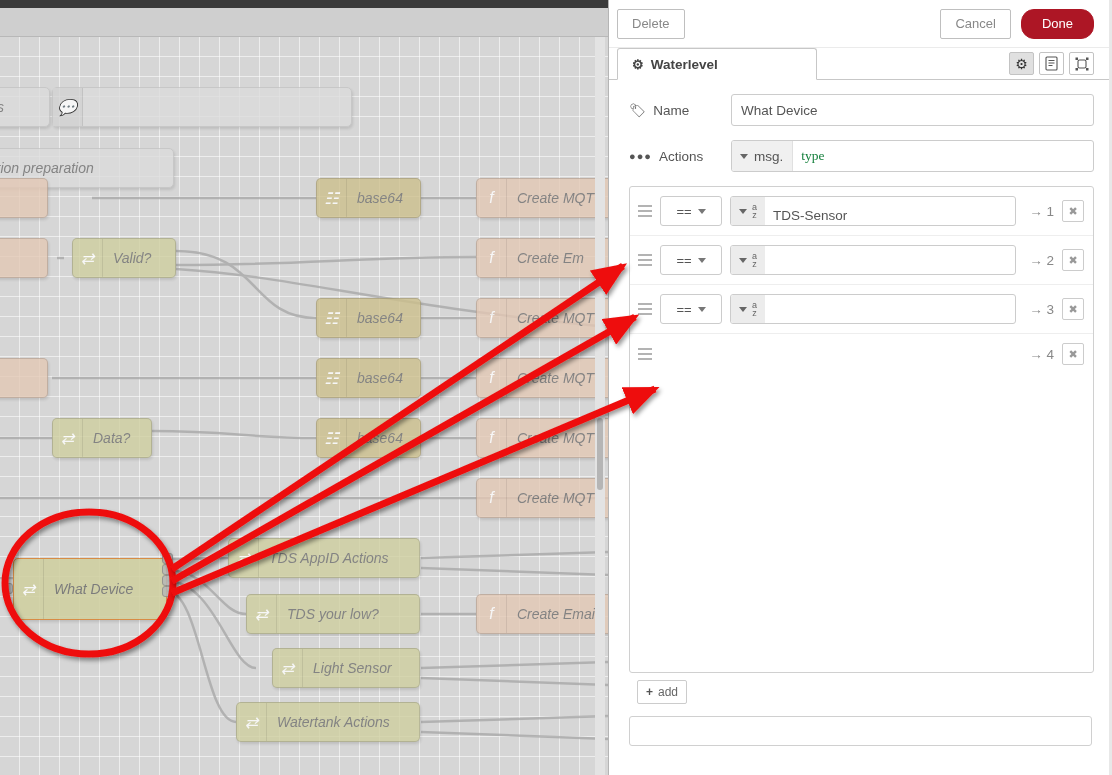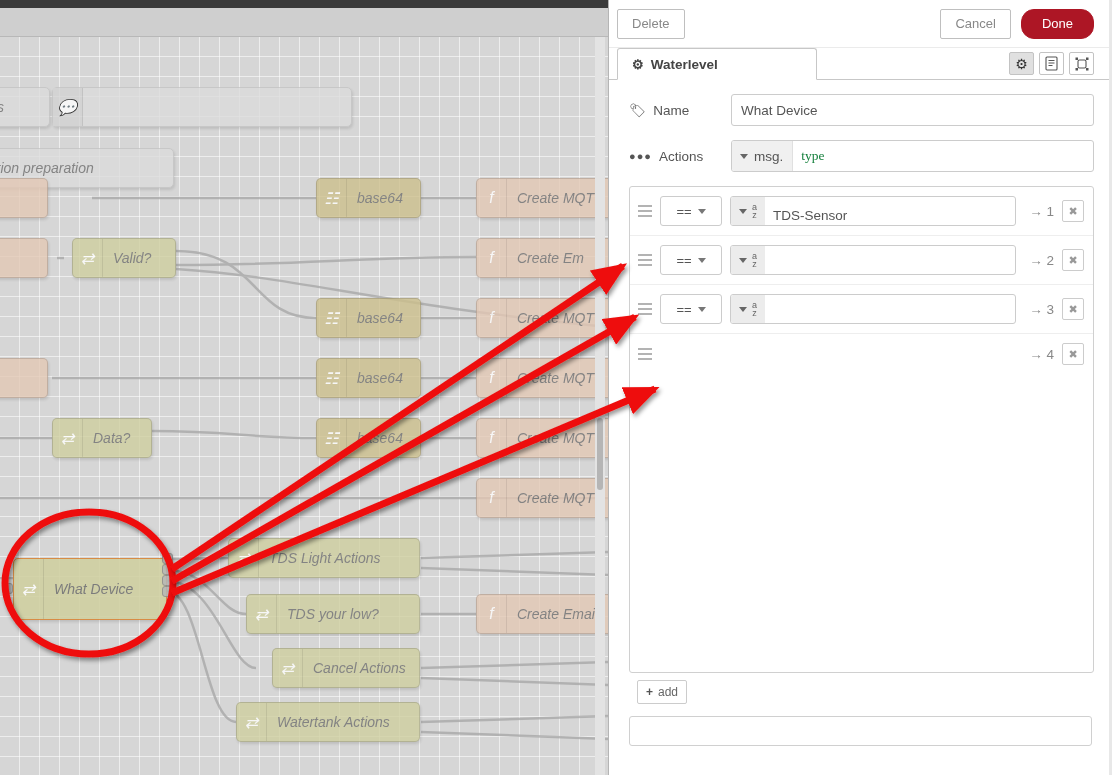--- a/index.html
+++ b/index.html
@@ -331,35 +331,35 @@
         <span class="lbl">What Device</span>
       </div>
       <div class="port" style="left:2px; top:546px;"></div>
       <div class="port" style="left:162px; top:516px;"></div>
       <div class="port" style="left:162px; top:527px;"></div>
       <div class="port" style="left:162px; top:538px;"></div>
       <div class="port" style="left:162px; top:549px;"></div>
 
       <div class="node n-switch" style="left:228px; top:501px; width:192px;">
         <span class="ic">⇄</span>
-        <span class="lbl">TDS Light Actions</span>
+        <span class="lbl">TDS AppID Actions</span>
       </div>
       <div class="node n-switch" style="left:246px; top:557px; width:174px;">
         <span class="ic">⇄</span>
         <span class="lbl">TDS your low?</span>
       </div>
       <div class="node n-func" style="left:476px; top:557px; width:150px;">
         <span class="ic">
             <i style="font-style:italic;">f</i>
           </span>
         <span class="lbl">Create Email</span>
       </div>
       <div class="node n-switch" style="left:272px; top:611px; width:148px;">
         <span class="ic">⇄</span>
-        <span class="lbl">Cancel Actions</span>
+        <span class="lbl">Light Sensor</span>
       </div>
       <div class="node n-switch" style="left:236px; top:665px; width:184px;">
         <span class="ic">⇄</span>
         <span class="lbl">Watertank Actions</span>
       </div>
 
       <div style="position:absolute; right:3px; top:0; width:10px; height:738px; background:#e3e3e3;">
         <div style="position:absolute; left:2px; top:381px; width:6px; height:72px; background:#b5b5b5; border-radius:3px;"></div>
       </div>
     </div>

